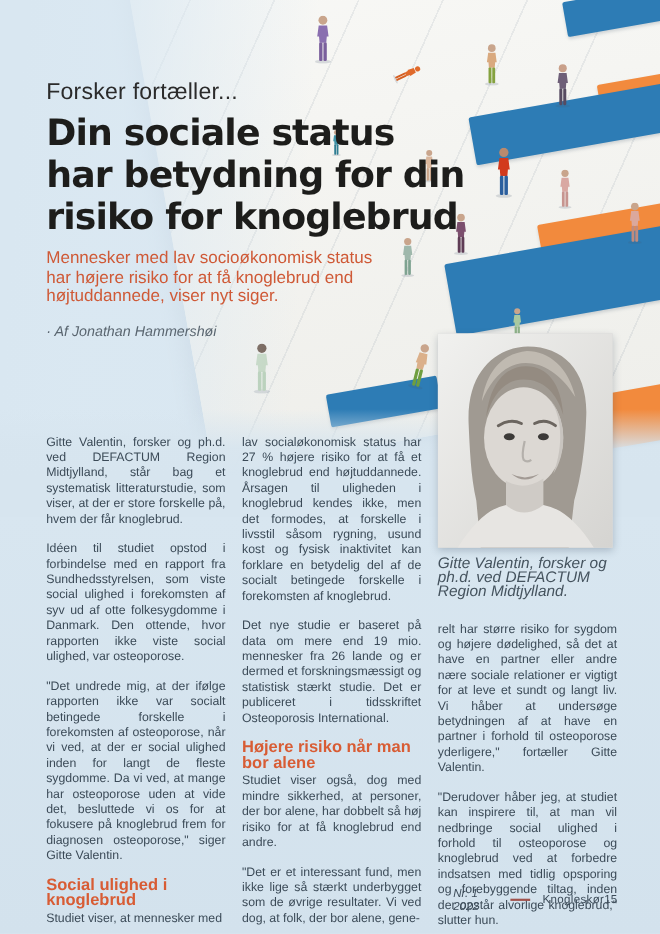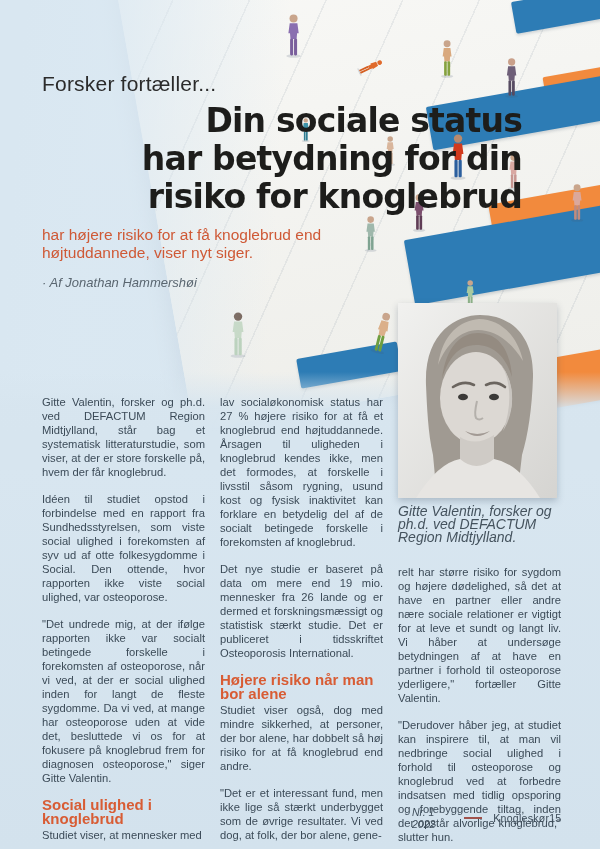--- a/index.html
+++ b/index.html
@@ -21,21 +21,21 @@
   .fig{position:absolute;}
   .left-fade{position:absolute;inset:0;
        background:linear-gradient(94deg,#d9e7f1 4%,rgba(218,232,242,0.85) 16%,rgba(222,234,243,0) 46%);}
   .bottom-fade{position:absolute;left:0;right:0;top:330px;height:140px;
        background:linear-gradient(180deg,rgba(215,229,239,0) 30%,rgba(215,229,239,0.9) 55%,#d7e5ef 75%);}
 
   
   .header{position:absolute;left:42px;top:72px;z-index:3;width:480px;}
   .kicker{font-size:21px;color:#2b2b2b;letter-spacing:0.2px;}
   h1{margin:6px 0 0;font-family:"DejaVu Sans",sans-serif;font-weight:bold;
-     font-size:33px;line-height:38px;color:#1d1d1b;letter-spacing:-0.8px;text-align:right;}
+     font-size:33px;line-height:38px;color:#1d1d1b;letter-spacing:-0.8px;}
   h1 span{display:block;}
   .standfirst{margin:10px 0 0;font-size:15.5px;line-height:17.5px;color:#cf5936;}
   .standfirst span{display:block;}
   .byline{margin-top:14px;font-size:13px;font-style:italic;color:#5a6670;}
 
   
   .main{position:absolute;left:42px;top:303px;width:519px;display:flex;gap:15px;z-index:2;}
   .col{width:163px;}
   .pad{padding-top:92px;}
   .body-p{margin:0 0 13px;font-size:11.2px;line-height:14px;text-align:justify;
@@ -176,30 +176,31 @@
   </div>
 
   <header class="header">
     <div class="kicker">Forsker fortæller...</div>
     <h1>
       <span>Din sociale status</span>
       <span>har betydning for din</span>
       <span>risiko for knoglebrud</span>
     </h1>
     <p class="standfirst">
+      <span>Mennesker med lav socioøkonomisk status</span>
       <span>har højere risiko for at få knoglebrud end</span>
       <span>højtuddannede, viser nyt siger.</span>
     </p>
     <div class="byline">· Af Jonathan Hammershøi</div>
   </header>
 
   <main class="main">
     <section class="col pad">
         <p class="body-p">Gitte Valentin, forsker og ph.d. ved DEFACTUM Region Midtjylland, står bag et systematisk litteraturstudie, som viser, at der er store forskelle på, hvem der får knoglebrud.</p>
-        <p class="body-p">Idéen til studiet opstod i forbindelse med en rapport fra Sundhedsstyrelsen, som viste social ulighed i forekomsten af syv ud af otte folkesygdomme i Social. Den ottende, hvor rapporten ikke viste social ulighed, var osteoporose.</p>
+        <p class="body-p">Idéen til studiet opstod i forbindelse med en rapport fra Sundhedsstyrelsen, som viste social ulighed i forekomsten af syv ud af otte folkesygdomme i Danmark. Den ottende, hvor rapporten ikke viste social ulighed, var osteoporose.</p>
         <p class="body-p">"Det undrede mig, at der ifølge rapporten ikke var socialt betingede forskelle i forekomsten af osteoporose, når vi ved, at der er social ulighed inden for langt de fleste sygdomme. Da vi ved, at mange har osteoporose uden at vide det, besluttede vi os for at fokusere på knoglebrud frem for diagnosen osteoporose," siger Gitte Valentin.</p>
         <h3 class="col-h">Social ulighed i knoglebrud</h3>
         <p class="body-p">Studiet viser, at mennesker med</p>
       </section>
     <section class="col pad">
         <p class="body-p">lav socialøkonomisk status har 27 % højere risiko for at få et knoglebrud end højtuddannede. Årsagen til uligheden i knoglebrud kendes ikke, men det formodes, at forskelle i livsstil såsom rygning, usund kost og fysisk inaktivitet kan forklare en betydelig del af de socialt betingede forskelle i forekomsten af knoglebrud.</p>
         <p class="body-p">Det nye studie er baseret på data om mere end 19 mio. mennesker fra 26 lande og er dermed et forskningsmæssigt og statistisk stærkt studie. Det er publiceret i tidsskriftet Osteoporosis International.</p>
         <h3 class="col-h">Højere risiko når man bor alene</h3>
         <p class="body-p">Studiet viser også, dog med mindre sikkerhed, at personer, der bor alene, har dobbelt så høj risiko for at få knoglebrud end andre.</p>
         <p class="body-p">"Det er et interessant fund, men ikke lige så stærkt underbygget som de øvrige resultater. Vi ved dog, at folk, der bor alene, gene-</p>

